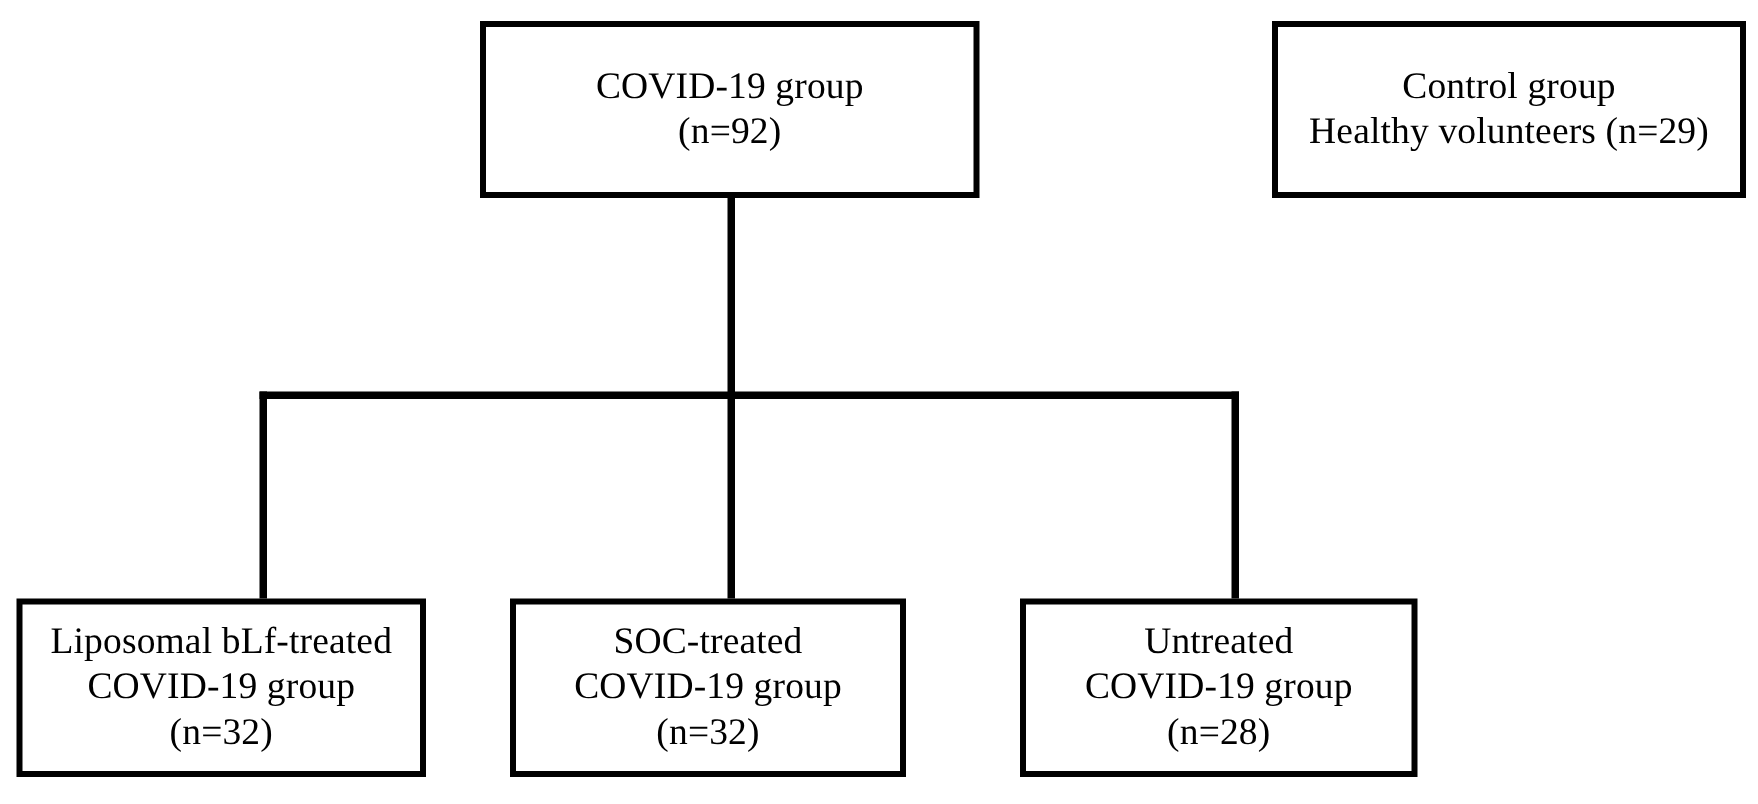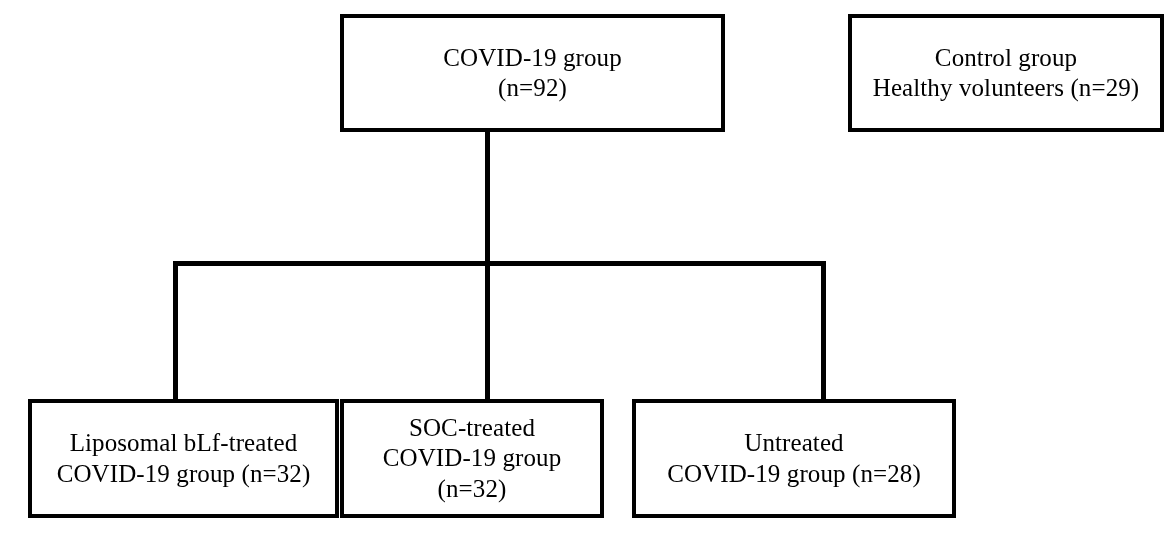--- a/index.html
+++ b/index.html
@@ -34,46 +34,45 @@
     font-size: 25px;
     line-height: 1.22;
     letter-spacing: 0.1px;
     padding: 0 6px;
     white-space: pre-line;
   }
   
   #node-covid {
     left: 320px;
     top: 14px;
-    width: 385px;
+    width: 333px;
     height: 118px;
-    margin-left: 20px;
   }
   #node-control {
     left: 848px;
     top: 14px;
     width: 316px;
     height: 118px;
   }
   #node-blf {
-    left: 28px;
+    left: 11px;
     top: 399px;
-    width: 311px;
+    width: 273px;
     height: 119px;
   }
   #node-soc {
     left: 340px;
     top: 399px;
     width: 264px;
     height: 119px;
   }
   #node-untreated {
-    left: 632px;
+    left: 680px;
     top: 399px;
-    width: 324px;
+    width: 265px;
     height: 119px;
     align-items: center;
   }
   
   .edge {
     position: absolute;
     background: #000000;
     z-index: 1;
   }
   .edge-v { width: 5px; }

